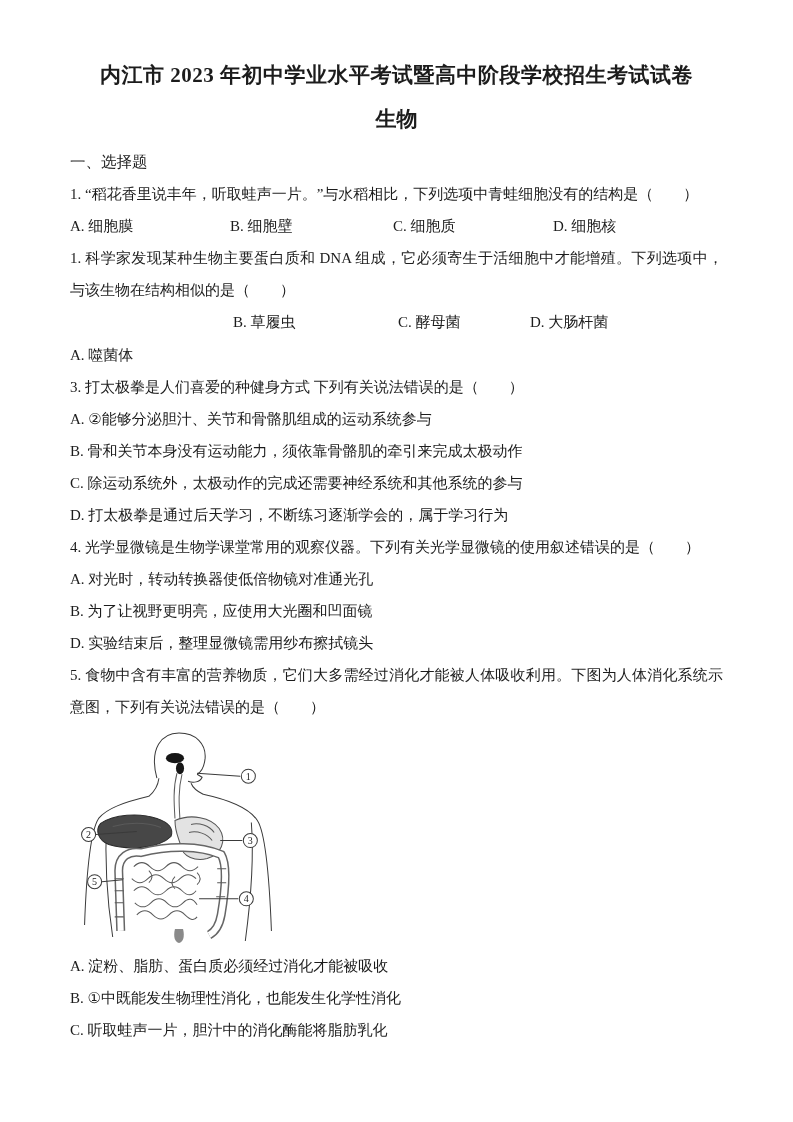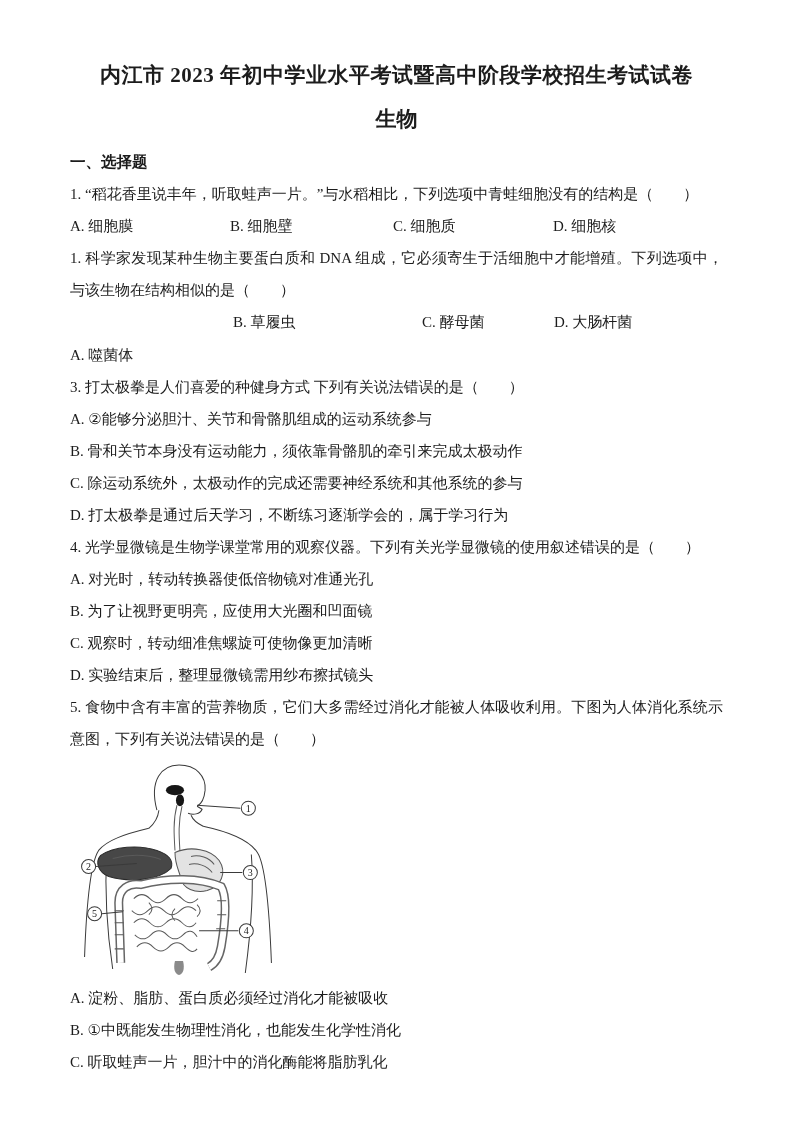--- a/index.html
+++ b/index.html
@@ -23,41 +23,41 @@
   .subject {
     margin-top: 14px;
     text-align: center;
     font-size: 21px;
     font-weight: bold;
     line-height: 30px;
   }
   .section-heading {
     margin-top: 16px;
     font-size: 15.5px;
-    font-weight: bold;
+    font-weight: normal;
     line-height: 24px;
   }
   .content { margin-top: 4px; }
   .stem, .opt-line {
     font-size: 15px;
     line-height: 32px;
     text-align: justify;
   }
   .opt-row {
     display: flex;
     font-size: 15px;
     line-height: 32px;
   }
   .opt-row .c1 { width: 160px; }
   .opt-row .c2 { width: 163px; }
   .opt-row .c3 { width: 160px; }
   .opt-row .c4 { flex: 1; }
   .opt-row.row-q2 .c1 { width: 163px; margin-top: 33px; }
   .opt-row.row-q2 .c2 { width: 165px; }
-  .opt-row.row-q2 .c3 { width: 132px; margin-left: 24px; }
+  .opt-row.row-q2 .c3 { width: 132px; }
   .figure-wrap {
     margin: 5px 0 6px 8px;
     width: 210px;
     height: 216px;
   }
   .figure-wrap svg { display: block; }
   .fig-line { stroke: #3a3a3a; stroke-width: 1; fill: none; }
   .fig-soft { stroke: #5a5a5a; stroke-width: 1; fill: none; }
   .label-circle { fill: #ffffff; stroke: #3a3a3a; stroke-width: 1; }
   .label-digit {
@@ -102,21 +102,20 @@
       <div class="opt-line">A. ②能够分泌胆汁、关节和骨骼肌组成的运动系统参与</div>
       <div class="opt-line">B. 骨和关节本身没有运动能力，须依靠骨骼肌的牵引来完成太极动作</div>
       <div class="opt-line">C. 除运动系统外，太极动作的完成还需要神经系统和其他系统的参与</div>
       <div class="opt-line">D. 打太极拳是通过后天学习，不断练习逐渐学会的，属于学习行为</div>
     </div>
 
     <div>
       <p class="stem">4. 光学显微镜是生物学课堂常用的观察仪器。下列有关光学显微镜的使用叙述错误的是（　　）</p>
       <div class="opt-line">A. 对光时，转动转换器使低倍物镜对准通光孔</div>
       <div class="opt-line">B. 为了让视野更明亮，应使用大光圈和凹面镜</div>
-      <div class="opt-line">C. 观察时，转动细准焦螺旋可使物像更加清晰</div>
       <div class="opt-line">D. 实验结束后，整理显微镜需用纱布擦拭镜头</div>
     </div>
 
     <div>
       <p class="stem">5. 食物中含有丰富的营养物质，它们大多需经过消化才能被人体吸收利用。下图为人体消化系统示意图，下列有关说法错误的是（　　）</p>
 
       <div class="figure-wrap">
         <svg width="202" height="216" viewBox="0 0 200 215">
 
           <g>

